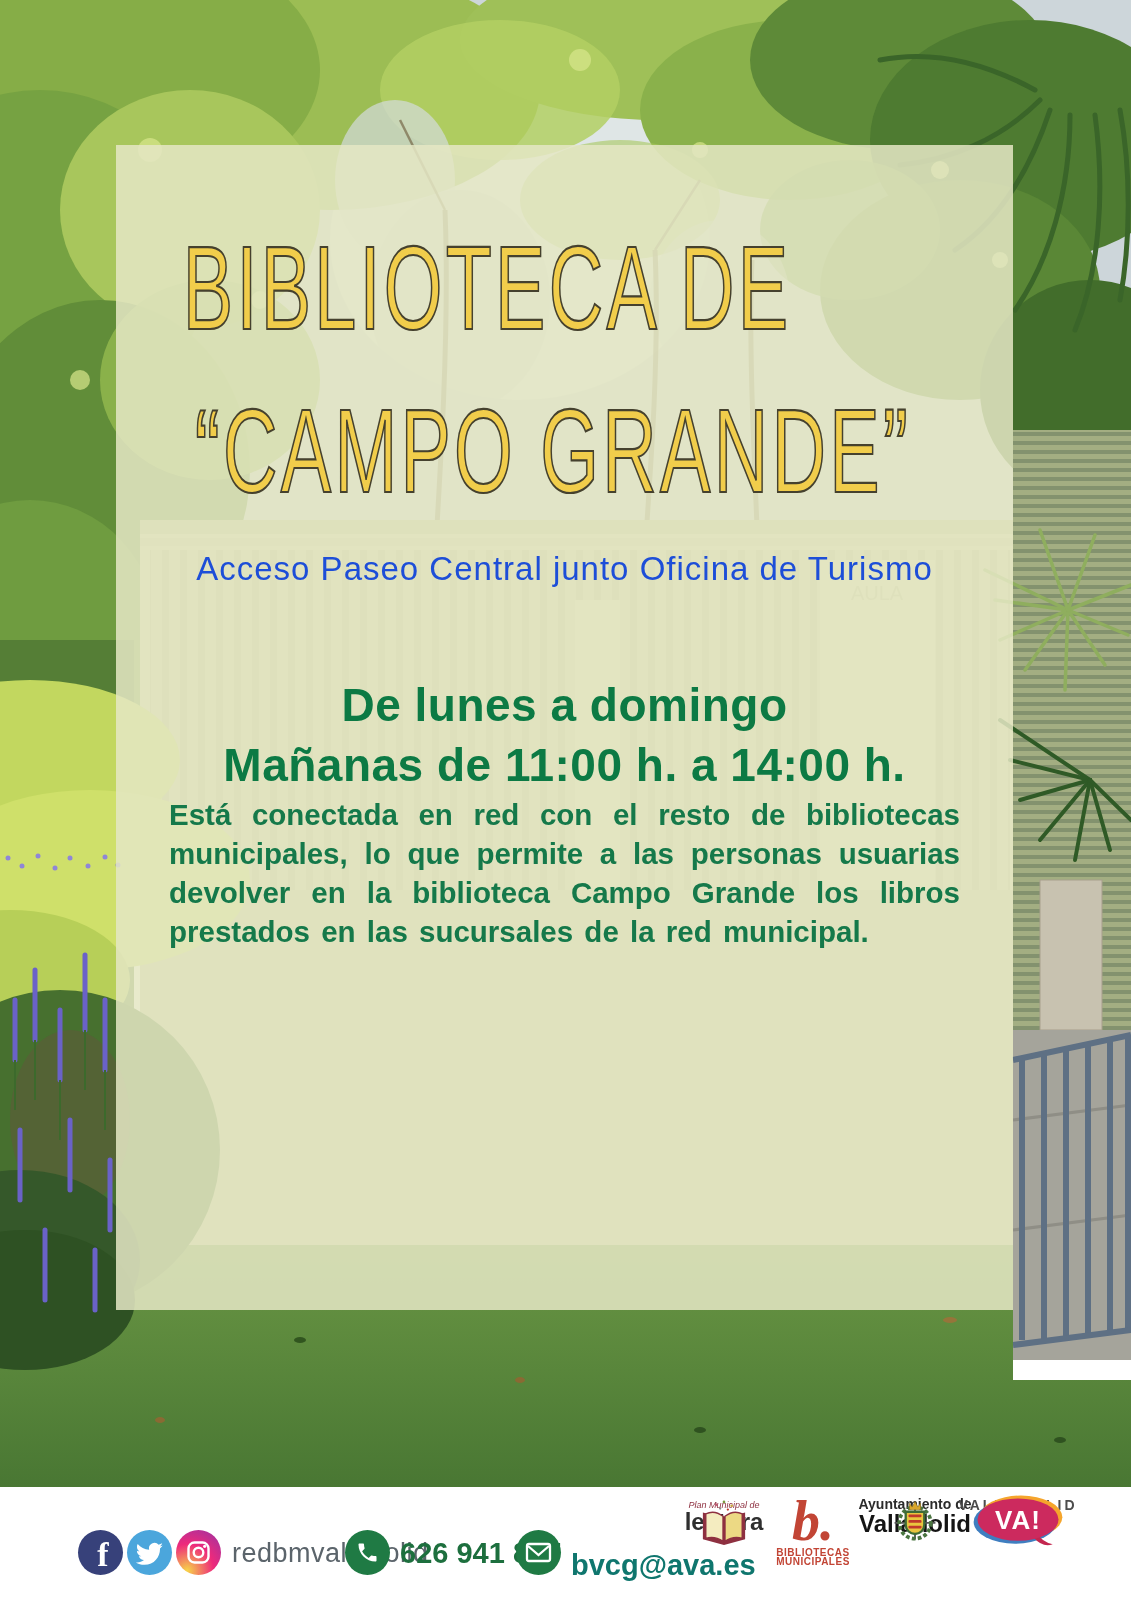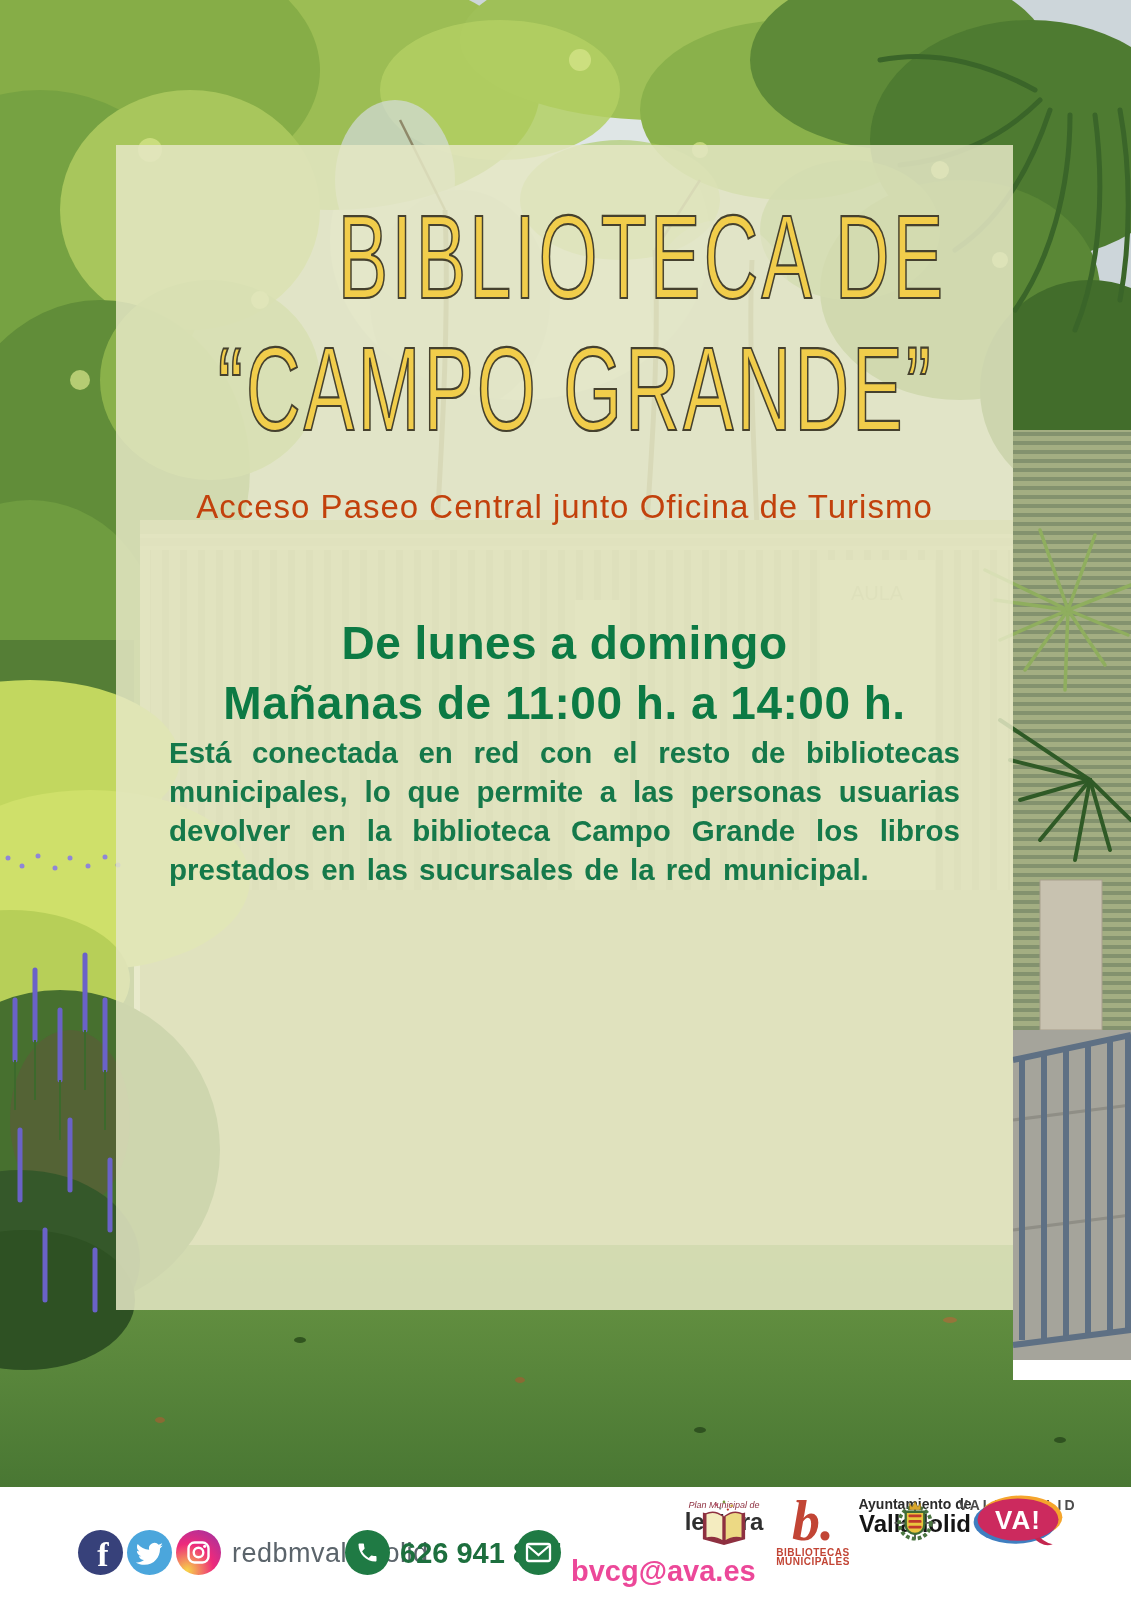--- a/index.html
+++ b/index.html
@@ -4,44 +4,44 @@
 <style>
   html,body{margin:0;padding:0;background:#ffffff;}
   .poster{position:relative;width:1131px;height:1600px;overflow:hidden;
           font-family:"Liberation Sans",sans-serif;background:#ffffff;}
   .bg-svg{position:absolute;left:0;top:0;}
 
   
   .panel{position:absolute;left:116px;top:145px;width:897px;height:1165px;
          background:rgba(228,230,196,0.86);}
   .title-block{padding-top:46px;text-align:center;}
-  .title-line{height:132px;display:flex;align-items:center;justify-content:flex-end;}
+  .title-line{height:132px;display:flex;align-items:center;justify-content:flex-start;margin-top:31px;}
   .title-line span{display:inline-block;transform:scale(0.82,1.30);
       font-size:92px;letter-spacing:4px;font-weight:400;color:#f1cd4b;
       -webkit-text-stroke:1.7px #45412e;
       text-shadow:0 0 1px #45412e;}
   .subtitle{margin-top:26px;height:52px;display:flex;align-items:center;justify-content:center;
-      font-size:33px;letter-spacing:1px;color:#c2410c;}
+      font-size:33px;letter-spacing:1px;color:#1d4ed8;}
   .schedule{margin-top:80px;text-align:center;color:#0c7a44;font-weight:bold;
       font-size:46px;line-height:60px;letter-spacing:0.5px;}
   .description{padding:0 53px;color:#15794a;font-weight:bold;
       font-size:29.5px;line-height:39px;text-align:justify;word-spacing:3px;}
 
   
   .footer{position:absolute;left:0;top:1487px;width:1131px;height:113px;background:#ffffff;}
   .footer *{position:absolute;}
   .circle{width:45px;height:45px;border-radius:50%;display:flex;align-items:center;justify-content:center;}
   .fb{left:78px;top:43px;background:#37417a;}
   .tw{left:127px;top:43px;background:#4ba6dc;}
   .ig{left:176px;top:43px;}
   .handle{left:232px;top:51px;font-size:27px;color:#5b646b;letter-spacing:0.5px;position:absolute;}
   .ph-c{left:345px;top:43px;background:#1f7a44;}
   .ph-t{left:400px;top:50px;font-size:29px;font-weight:bold;color:#1d6f3e;}
   .ml-c{left:516px;top:43px;background:#1f7a44;}
-  .ml-t{left:571px;top:68px;font-size:29px;font-weight:bold;color:#ec4899;}
+  .ml-t{left:571px;top:62px;font-size:29px;font-weight:bold;color:#0f766e;}
 
   .logo{display:flex;flex-direction:column;align-items:center;position:absolute;}
   .logo-lectura{left:668px;top:12px;width:112px;}
   .lect-small{position:static;font-size:9px;color:#8e3040;font-style:italic;margin-top:1px;}
   .lect-big{position:static;font-size:24px;font-weight:bold;color:#2f2f2f;line-height:24px;}
   .logo-b{left:780px;top:6px;width:66px;}
   .b-letter{position:static;font-family:"Liberation Serif",serif;font-style:italic;font-weight:bold;
             font-size:56px;line-height:56px;color:#c24535;}
   .b-small{position:static;font-size:10px;font-weight:bold;color:#c24535;letter-spacing:0.5px;line-height:8.5px;}
   .logo-ayto{left:852px;top:8px;width:126px;}

